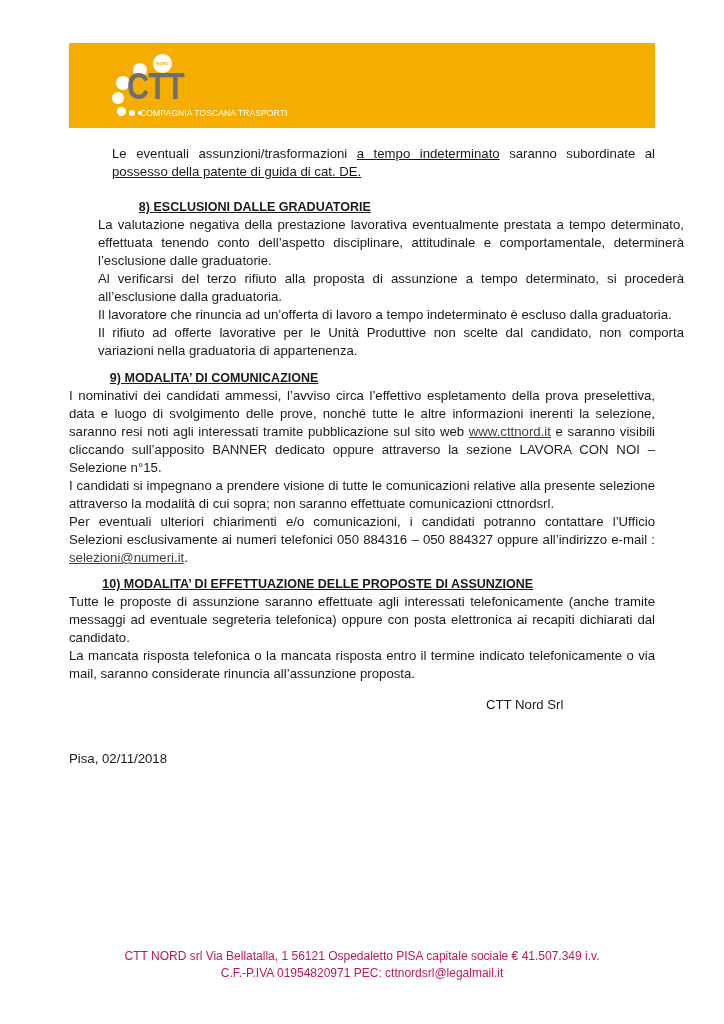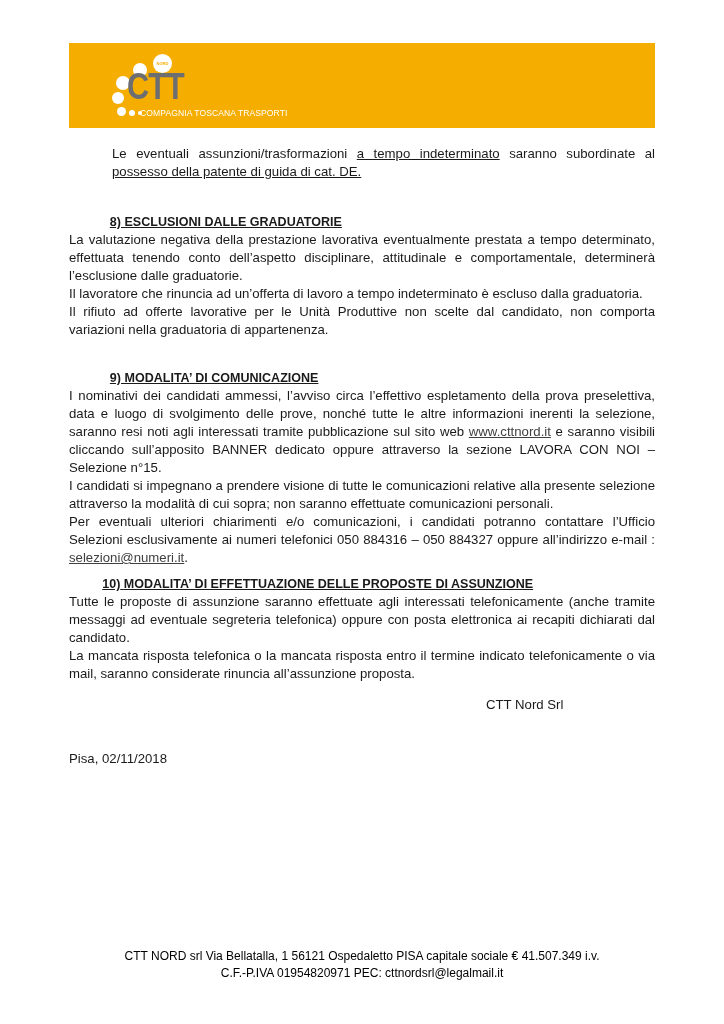--- a/index.html
+++ b/index.html
@@ -21,21 +21,21 @@
   .p { text-align: justify; text-align-last: left; margin: 0; }
   .p.indent { padding-left: 43px; }
   .heading { font-weight: bold; text-decoration: underline; margin: 0; transform: scaleX(0.95); transform-origin: left;
              white-space: nowrap; }
   b { font-weight: normal; }
   u { text-decoration: underline; }
   a, .link { color: #404040; text-decoration: underline; }
   .sig { position: absolute; left: 486px; top: 697px; font-size: 13.2px; }
   .date { position: absolute; left: 69px; top: 751px; font-size: 13.2px; }
   .footer { position: absolute; left: 0; width: 724px; top: 948px; text-align: center; font-size: 12px;
-            line-height: 17px; color: #000000; }
+            line-height: 17px; color: #be185d; }
 </style>
 </head>
 <body>
 
 <div class="banner">
   <div class="logo">
     <div class="dot" style="left:24px;top:14px;width:14px;height:14px;"></div>
     <div class="dot" style="left:7px;top:27px;width:14px;height:14px;"></div>
     <div class="dot" style="left:3px;top:43px;width:12px;height:12px;"></div>
     <div class="dot" style="left:8px;top:58px;width:9px;height:9px;"></div>
@@ -44,31 +44,32 @@
     <div class="nord-badge">NORD</div>
     <div class="ctt">CTT</div>
     <div class="tagline">COMPAGNIA TOSCANA TRASPORTI</div>
   </div>
 </div>
 
 <div class="content" style="top:145px;">
   <p class="p indent"><span>Le eventuali assunzioni/trasformazioni </span><u>a tempo indeterminato</u><span> saranno subordinate al </span><u>possesso della patente di guida di cat. DE.</u></p>
 </div>
 
-<div class="content" style="top:213px;">
+<div class="content" style="top:198px;margin-left:29px;">
   <p class="heading" style="padding-left:43px;">8) ESCLUSIONI DALLE GRADUATORIE</p>
   <p class="p"><span>La </span><b>valutazione negativa</b><span> della prestazione lavorativa eventualmente prestata a tempo determinato, effettuata tenendo conto dell’aspetto disciplinare, attitudinale e comportamentale, determinerà </span><b>l’esclusione</b><span> dalle graduatorie</span><b>.</b></p>
+  <p class="p"><span>Al verificarsi del </span><b>terzo rifiuto</b><span> alla proposta di assunzione </span><b>a tempo determinato</b><span>, si procederà all’</span><b>esclusione</b><span> dalla graduatoria.</span></p>
   <p class="p"><span>Il lavoratore che </span><b>rinuncia ad un’offerta di lavoro a tempo indeterminato è escluso</b><span> dalla graduatoria.</span></p>
   <p class="p">Il rifiuto ad offerte lavorative per le Unità Produttive non scelte dal candidato, non comporta variazioni nella graduatoria di appartenenza.</p>
 </div>
 
 <div class="content" style="top:369px;">
   <p class="heading" style="padding-left:43px;">9) MODALITA’ DI COMUNICAZIONE</p>
   <p class="p"><span>I nominativi dei candidati ammessi, l’avviso circa l’effettivo espletamento della prova preselettiva, data e luogo di svolgimento delle prove, nonché tutte le altre </span><b>informazioni inerenti la selezione</b><span>, saranno resi noti agli interessati tramite </span><b>pubblicazione sul sito web</b><span> </span><a class="link">www.cttnord.it</a><span> e saranno visibili cliccando sull’apposito BANNER dedicato oppure attraverso la sezione LAVORA CON NOI – </span><b>Selezione n°15</b><span>.</span></p>
-  <p class="p"><span>I candidati si impegnano a prendere visione di tutte le comunicazioni relative alla presente selezione attraverso la modalità di cui sopra; </span><b>non saranno effettuate comunicazioni personali</b><span>.</span></p>
+  <p class="p"><span>I candidati si impegnano a prendere visione di tutte le comunicazioni relative alla presente selezione attraverso la modalità di cui sopra; </span><b>non saranno effettuate comunicazioni cttnordsrl</b><span>.</span></p>
   <p class="p"><span>Per eventuali ulteriori chiarimenti e/o comunicazioni, i candidati potranno contattare l’Ufficio Selezioni esclusivamente ai numeri telefonici 050 884316 – 050 884327 oppure all’indirizzo e-mail : </span><a class="link">selezioni@numeri.it</a><span>.</span></p>
 </div>
 
 <div class="content" style="top:575px;">
   <p class="heading" style="padding-left:35px;"><span>10)</span> <span>MODALITA’ DI EFFETTUAZIONE DELLE PROPOSTE DI ASSUNZIONE</span></p>
   <p class="p"><span>Tutte le proposte di assunzione saranno effettuate agli interessati </span><b>telefonicamente</b><span> (anche tramite messaggi ad eventuale segreteria telefonica) oppure con </span><b>posta elettronica</b><span> ai recapiti dichiarati dal candidato.</span></p>
   <p class="p"><span>La mancata risposta telefonica o la mancata risposta entro il termine indicato telefonicamente o via mail, saranno </span><b>considerate rinuncia</b><span> all’assunzione proposta.</span></p>
 </div>
 
 <div class="sig">CTT Nord Srl</div>

